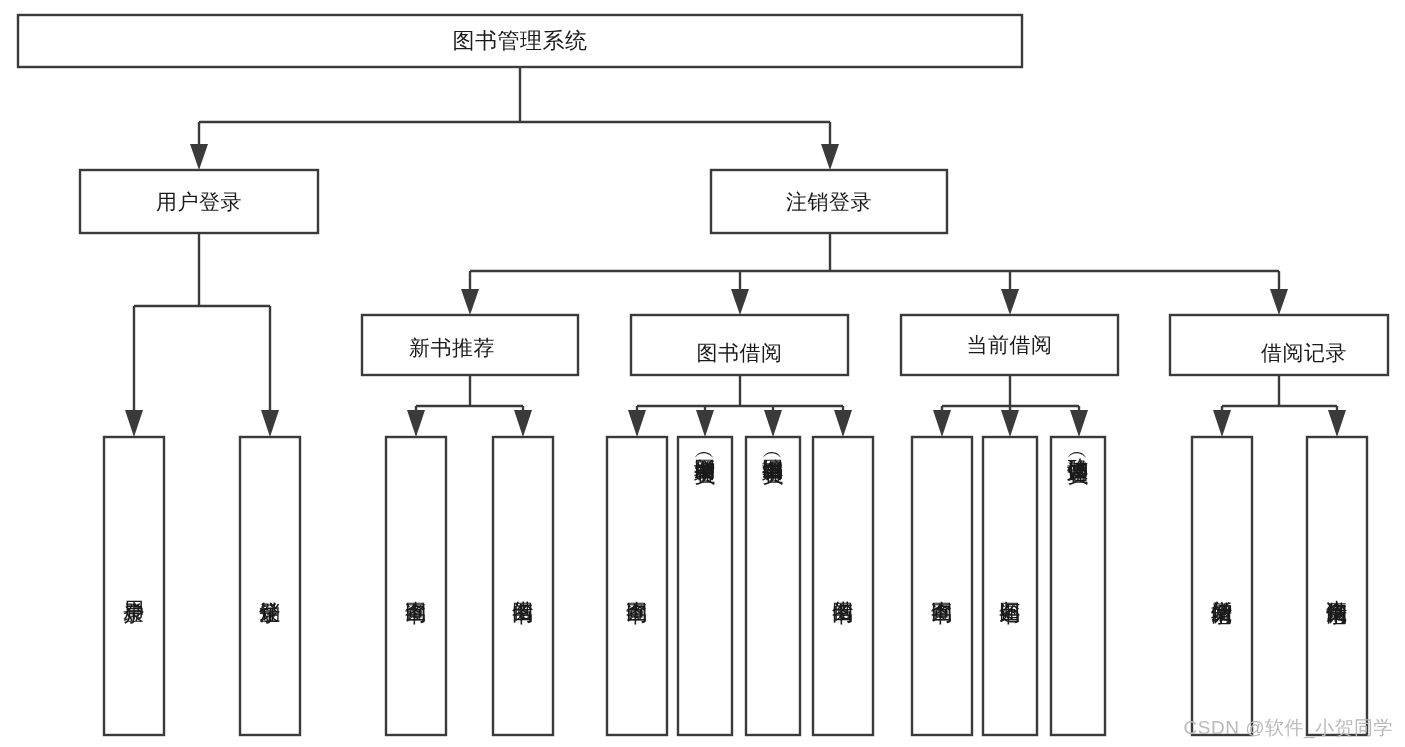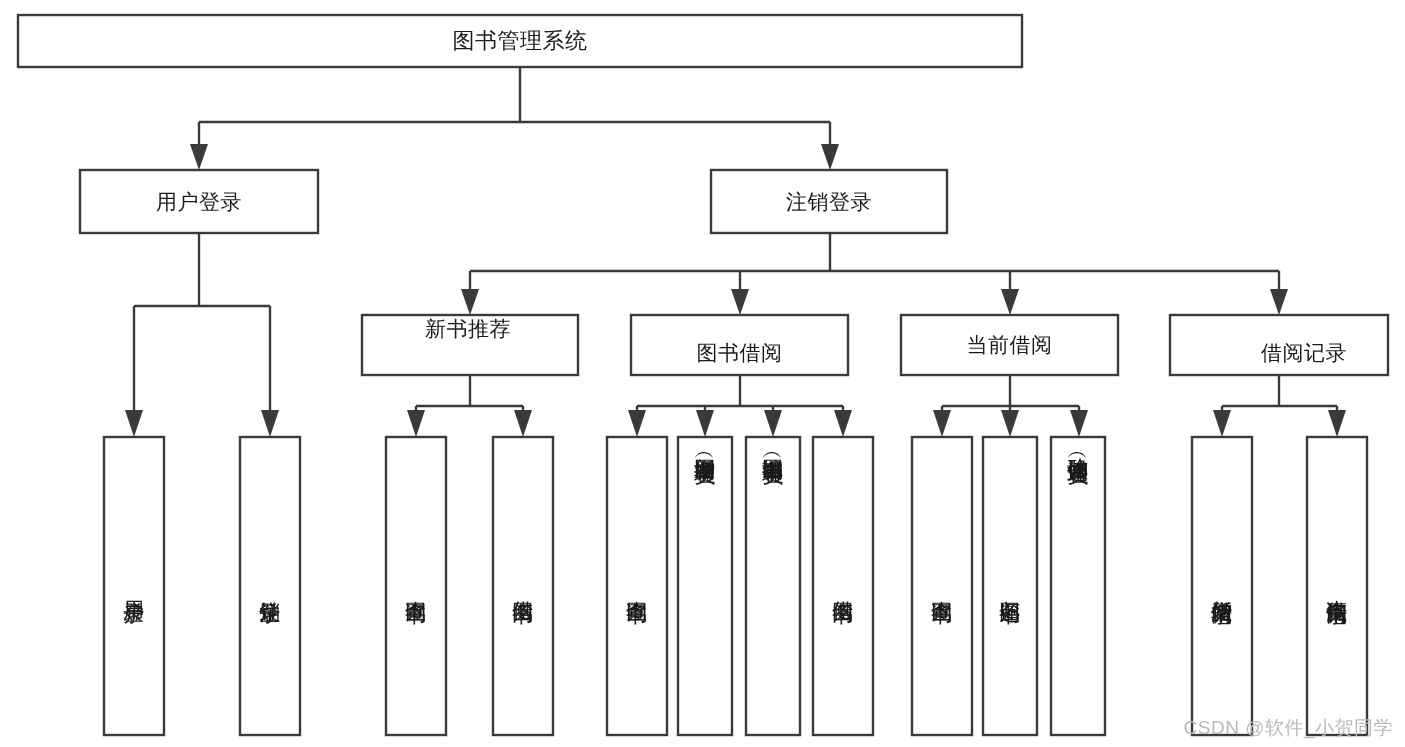--- a/index.html
+++ b/index.html
@@ -196,21 +196,21 @@
     <span class="hlabel-text root-label-text">图书管理系统</span>
   </div>
 
   <div class="hlabel-wrap" style="left:80px; top:170px; width:238px; height:63px;">
     <span class="hlabel-text">用户登录</span>
   </div>
   <div class="hlabel-wrap" style="left:711px; top:170px; width:236px; height:63px;">
     <span class="hlabel-text">注销登录</span>
   </div>
 
-  <div class="hlabel-wrap" style="left:362px; top:299px; width:180px; height:60px;margin-left:16px;">
+  <div class="hlabel-wrap" style="left:362px; top:318px; width:180px; height:60px;">
     <span class="hlabel-text">新书推荐</span>
   </div>
   <div class="hlabel-wrap" style="left:631px; top:315px; width:217px; height:76px;">
     <span class="hlabel-text">图书借阅</span>
   </div>
   <div class="hlabel-wrap" style="left:901px; top:315px; width:217px; height:60px;border-radius:19px;">
     <span class="hlabel-text">当前借阅</span>
   </div>
   <div class="hlabel-wrap" style="left:1170px; top:315px; width:218px; height:75px;margin-left:25px;">
     <span class="hlabel-text">借阅记录</span>

